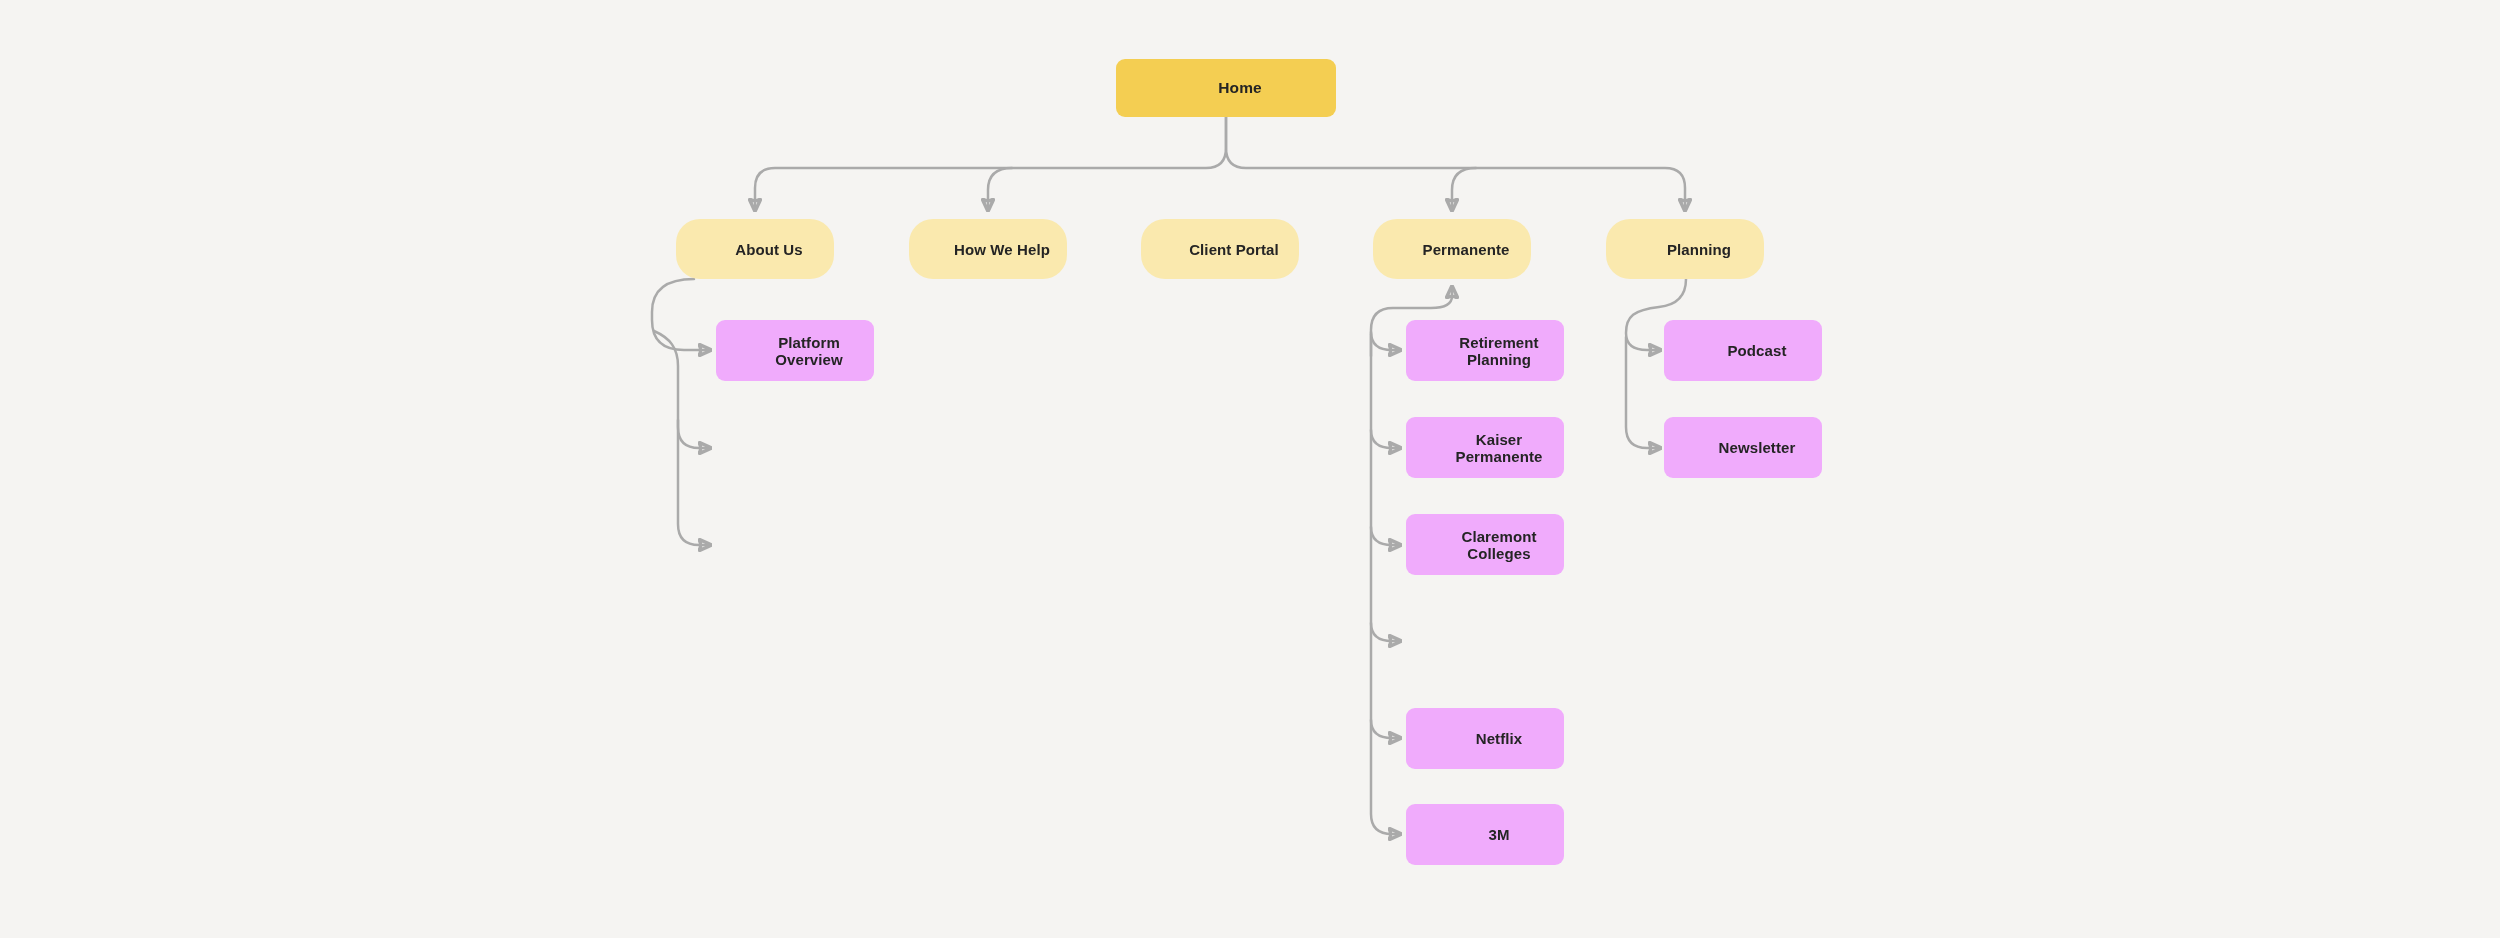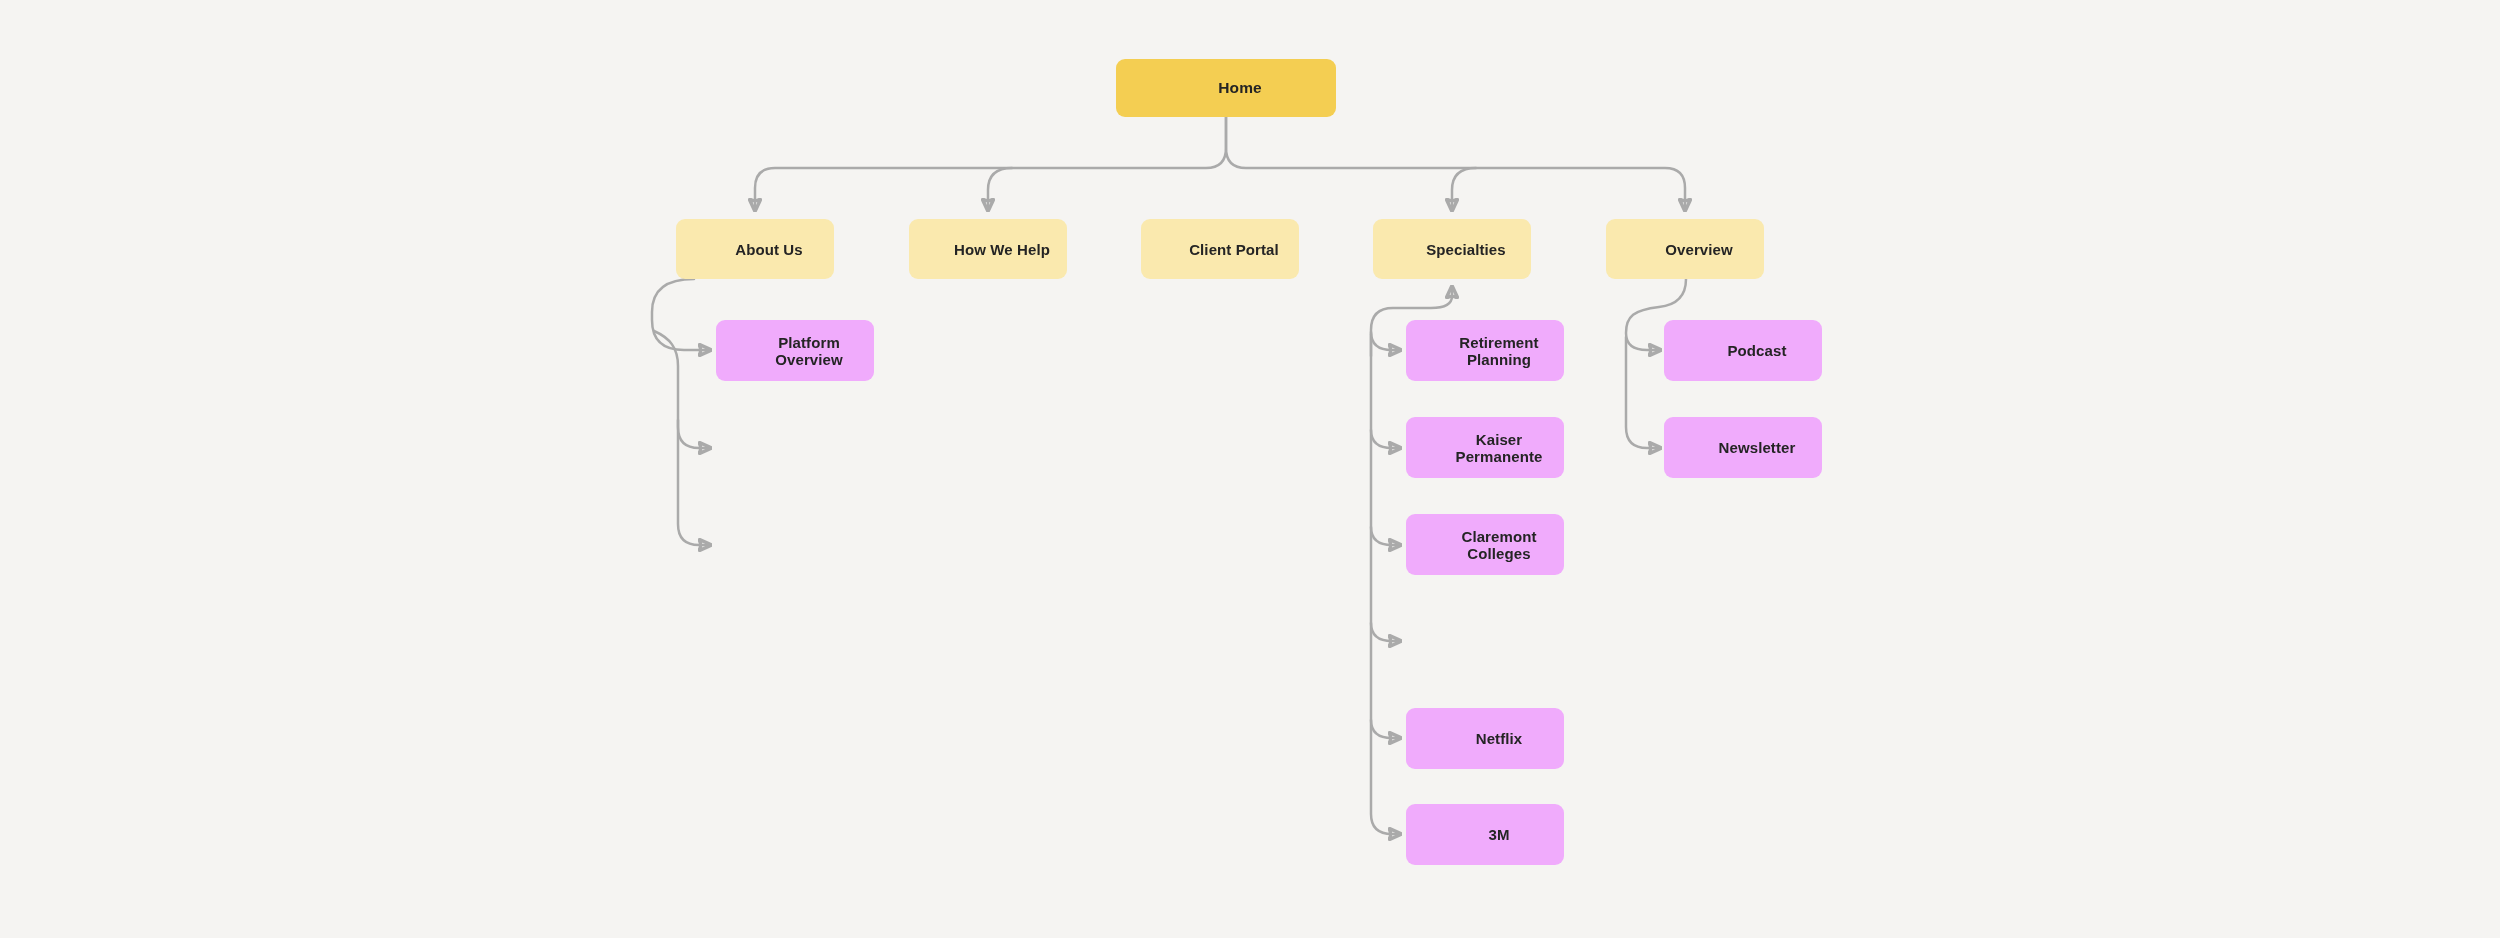--- a/index.html
+++ b/index.html
@@ -18,21 +18,21 @@
     text-align:center;
     font-weight:700;
     color:#242424;
     border-radius:9px;
     box-sizing:border-box;
     cursor:pointer;
     letter-spacing:.1px;
     padding-left:28px;
   }
   .root{width:220px;height:58px;background:#f4ce52;font-size:15.5px;}
-  .sec{width:158px;height:60px;background:#fae9ae;font-size:15px;}
+  .sec{width:158px;height:60px;background:#fae9ae;font-size:15px;border-radius:24px;}
   .leaf{width:158px;height:61px;background:#f0abfc;font-size:15px;}
 </style>
 </head>
 <body>
 
 <div class="canvas">
 
   <svg class="edges" viewBox="0 0 2500 938">
     <defs>
       <marker id="ah" viewBox="0 0 10 10" refX="7.6" refY="5" markerWidth="5.6" markerHeight="5.6" orient="auto-start-reverse">
@@ -59,22 +59,22 @@
 
     <path marker-end="url(#ah)" d="M 1686 279 Q 1686 304 1659 307 C 1634 310 1626 316 1626 333 Q 1626 350 1647 350 L 1659 350"></path>
     <path marker-end="url(#ah)" d="M 1626 337 L 1626 427 Q 1626 448 1647 448 L 1659 448"></path>
   </svg>
 
   <div class="node root" style="left:1116px;top:59px">Home</div>
 
   <div class="node sec" style="left:676px;top:219px">About Us</div>
   <div class="node sec" style="left:909px;top:219px">How We Help</div>
   <div class="node sec" style="left:1141px;top:219px">Client Portal</div>
-  <div class="node sec" style="left:1373px;top:219px">Specialties</div>
-  <div class="node sec" style="left:1606px;top:219px">Overview</div>
+  <div class="node sec" style="left:1373px;top:219px">Permanente</div>
+  <div class="node sec" style="left:1606px;top:219px">Planning</div>
 
   <div class="node leaf" style="left:716px;top:320px">Platform Overview</div>
 
   <div class="node leaf" style="left:1406px;top:320px">Retirement Planning</div>
   <div class="node leaf" style="left:1406px;top:417px">Kaiser Permanente</div>
   <div class="node leaf" style="left:1406px;top:514px">Claremont Colleges</div>
   <div class="node leaf" style="left:1406px;top:708px">Netflix</div>
   <div class="node leaf" style="left:1406px;top:804px">3M</div>
 
   <div class="node leaf" style="left:1664px;top:320px">Podcast</div>

